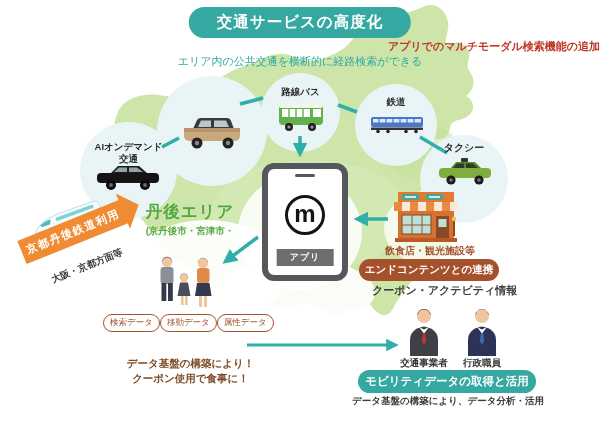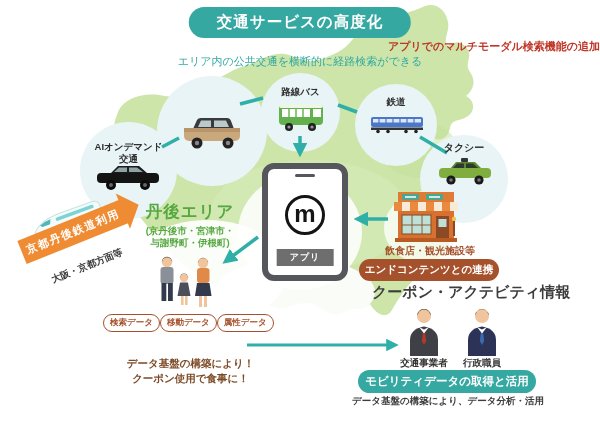--- a/index.html
+++ b/index.html
@@ -28,30 +28,30 @@
     font-size:9px;font-weight:bold;padding:2px 13px;border-radius:0;white-space:nowrap;letter-spacing:1px;}
 
   .banner{left:22px;top:240px;width:110px;height:25px;background:#ef8c33;transform:rotate(-22deg);transform-origin:left center;
     color:#fff;font-size:11px;font-weight:bold;letter-spacing:1.5px;text-align:center;line-height:25px;white-space:nowrap;}
   .banner:after{content:"";position:absolute;right:-16px;top:-7px;width:0;height:0;
     border-left:17px solid #ef8c33;border-top:19px solid transparent;border-bottom:19px solid transparent;}
   .banner-sub{left:52px;top:274px;width:100px;transform:rotate(-22deg);transform-origin:left center;
     color:#3b3b3b;font-size:9.5px;font-weight:bold;white-space:nowrap;}
 
   .tag-row{left:103px;top:314px;width:165px;display:flex;justify-content:space-between;}
-  .tag{background:#fff;border:1.5px solid #a5512c;color:#a5512c;font-size:8.5px;font-weight:bold;
+  .tag{background:#fff;border:1.5px solid #a5512c;color:#a5512c;font-size:8.5px;font-weight:normal;
     padding:2px 6px;border-radius:9px;white-space:nowrap;}
   .users-pill{left:146px;top:336px;width:94px;background:#a5512c;color:#fff;font-size:11.5px;font-weight:bold;
     text-align:center;padding:4px 0;border-radius:13px;letter-spacing:1px;}
   .users-quote{left:113px;top:356px;width:155px;text-align:center;color:#7c4a26;font-size:10.5px;font-weight:bold;line-height:15px;}
 
   .store-label{left:373px;top:244px;width:114px;text-align:center;color:#a5512c;font-size:10px;font-weight:bold;white-space:nowrap;}
   .endcontent-pill{left:359px;top:259px;width:140px;background:#a5512c;color:#fff;font-size:10.5px;font-weight:bold;
     text-align:center;padding:4px 0;border-radius:12px;white-space:nowrap;}
-  .endcontent-sub{left:372px;top:283px;width:130px;text-align:center;color:#3d3d3d;font-size:15px;font-weight:bold;white-space:nowrap;}
+  .endcontent-sub{left:372px;top:283px;width:130px;text-align:center;color:#3d3d3d;font-size:11px;font-weight:bold;white-space:nowrap;}
 
   .stake-label{color:#333;font-size:9.5px;font-weight:bold;text-align:center;white-space:nowrap;}
   .mobility-pill{left:358px;top:370px;width:178px;background:#35a8a2;color:#fff;font-size:11.5px;font-weight:bold;
     text-align:center;padding:4px 0;border-radius:13px;white-space:nowrap;}
   .mobility-sub{left:348px;top:395px;width:200px;text-align:center;color:#3d3d3d;font-size:9.5px;font-weight:bold;white-space:nowrap;}
 </style>
 </head>
 <body>
 
 <div class="canvas">
@@ -160,21 +160,20 @@
     <circle cx="14" cy="22" r="4.6" fill="#1a1a1a"></circle>
       <circle cx="14" cy="22" r="1.8" fill="#777"></circle>
     <circle cx="42" cy="22" r="4.6" fill="#1a1a1a"></circle>
       <circle cx="42" cy="22" r="1.8" fill="#777"></circle>
   </svg>
 
   <div class="abs" style="left:130px;top:173px;width:120px;margin-top:28px;">
     <div class="tango-name">丹後エリア</div>
     <div class="tango-cities">
       <div>(京丹後市・宮津市・</div>
-      <div>与謝野町・伊根町)</div>
     </div>
   </div>
 
   <svg class="abs" style="left:30px;top:206px;transform:rotate(-20deg);" width="74" height="24" viewBox="0 0 74 24">
     <path d="M2,15 Q10,6 28,5 L64,5 Q72,5 72,11 L72,13 Q72,18 64,18 L10,18 Q3,18 2,15 Z" fill="#f4fbfb" stroke="#c9e2e4" stroke-width="1"></path>
     <path d="M9,10 Q15,7.5 21,7.5 L19,12 L11,12 Z" fill="#4fb6ba"></path>
     <rect x="26" y="8" width="40" height="3.5" rx="1.5" fill="#7fd2d4"></rect>
     <rect x="8" y="16" width="62" height="2" fill="#9fb4b6"></rect>
   </svg>
   <div class="abs banner">京都丹後鉄道利用</div>

